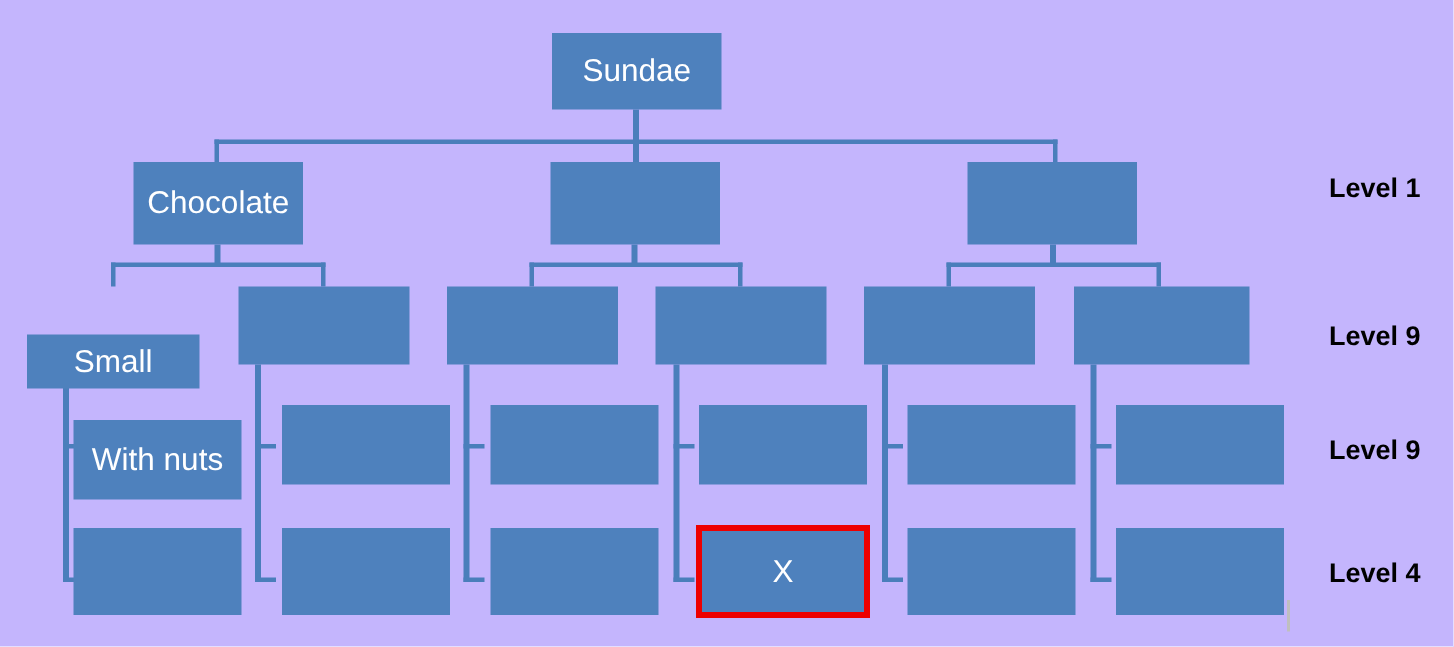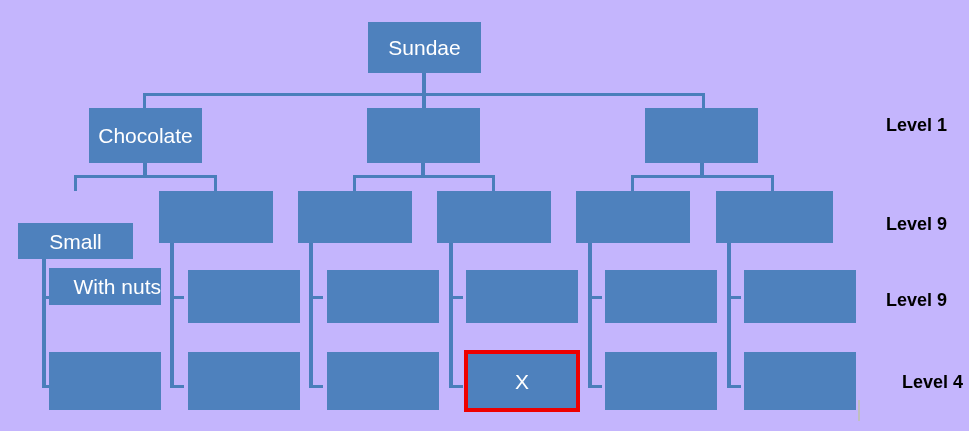--- a/index.html
+++ b/index.html
@@ -130,21 +130,21 @@
   <div class="node" style="left:437px; top:191px; width:114px; height:52px;">
     <span class="node-label"></span>
   </div>
   <div class="node" style="left:576px; top:191px; width:114px; height:52px;">
     <span class="node-label"></span>
   </div>
   <div class="node" style="left:716px; top:191px; width:117px; height:52px;">
     <span class="node-label"></span>
   </div>
 
-  <div class="node" style="left:49px; top:268px; width:112px; height:37px;justify-content:flex-end;">
+  <div class="node" style="left:49px; top:280px; width:112px; height:53px;">
     <span class="node-label">With nuts</span>
   </div>
   <div class="node" style="left:188px; top:270px; width:112px; height:53px;">
     <span class="node-label"></span>
   </div>
   <div class="node" style="left:327px; top:270px; width:112px; height:53px;">
     <span class="node-label"></span>
   </div>
   <div class="node" style="left:466px; top:270px; width:112px; height:53px;">
     <span class="node-label"></span>
@@ -173,15 +173,15 @@
   </div>
   <div class="node" style="left:744px; top:352px; width:112px; height:58px;">
     <span class="node-label"></span>
   </div>
 
   <div class="stray-mark" style="left:858px; top:400px; width:2px; height:21px;"></div>
 
   <div class="level-label" style="left:886px; top:116px;">Level 1</div>
   <div class="level-label" style="left:886px; top:215px;">Level 9</div>
   <div class="level-label" style="left:886px; top:291px;">Level 9</div>
-  <div class="level-label" style="left:886px; top:373px;margin-left:16px;">Level 4</div>
+  <div class="level-label" style="left:886px; top:373px;">Level 4</div>
 
 </div>
 
 </body></html>

